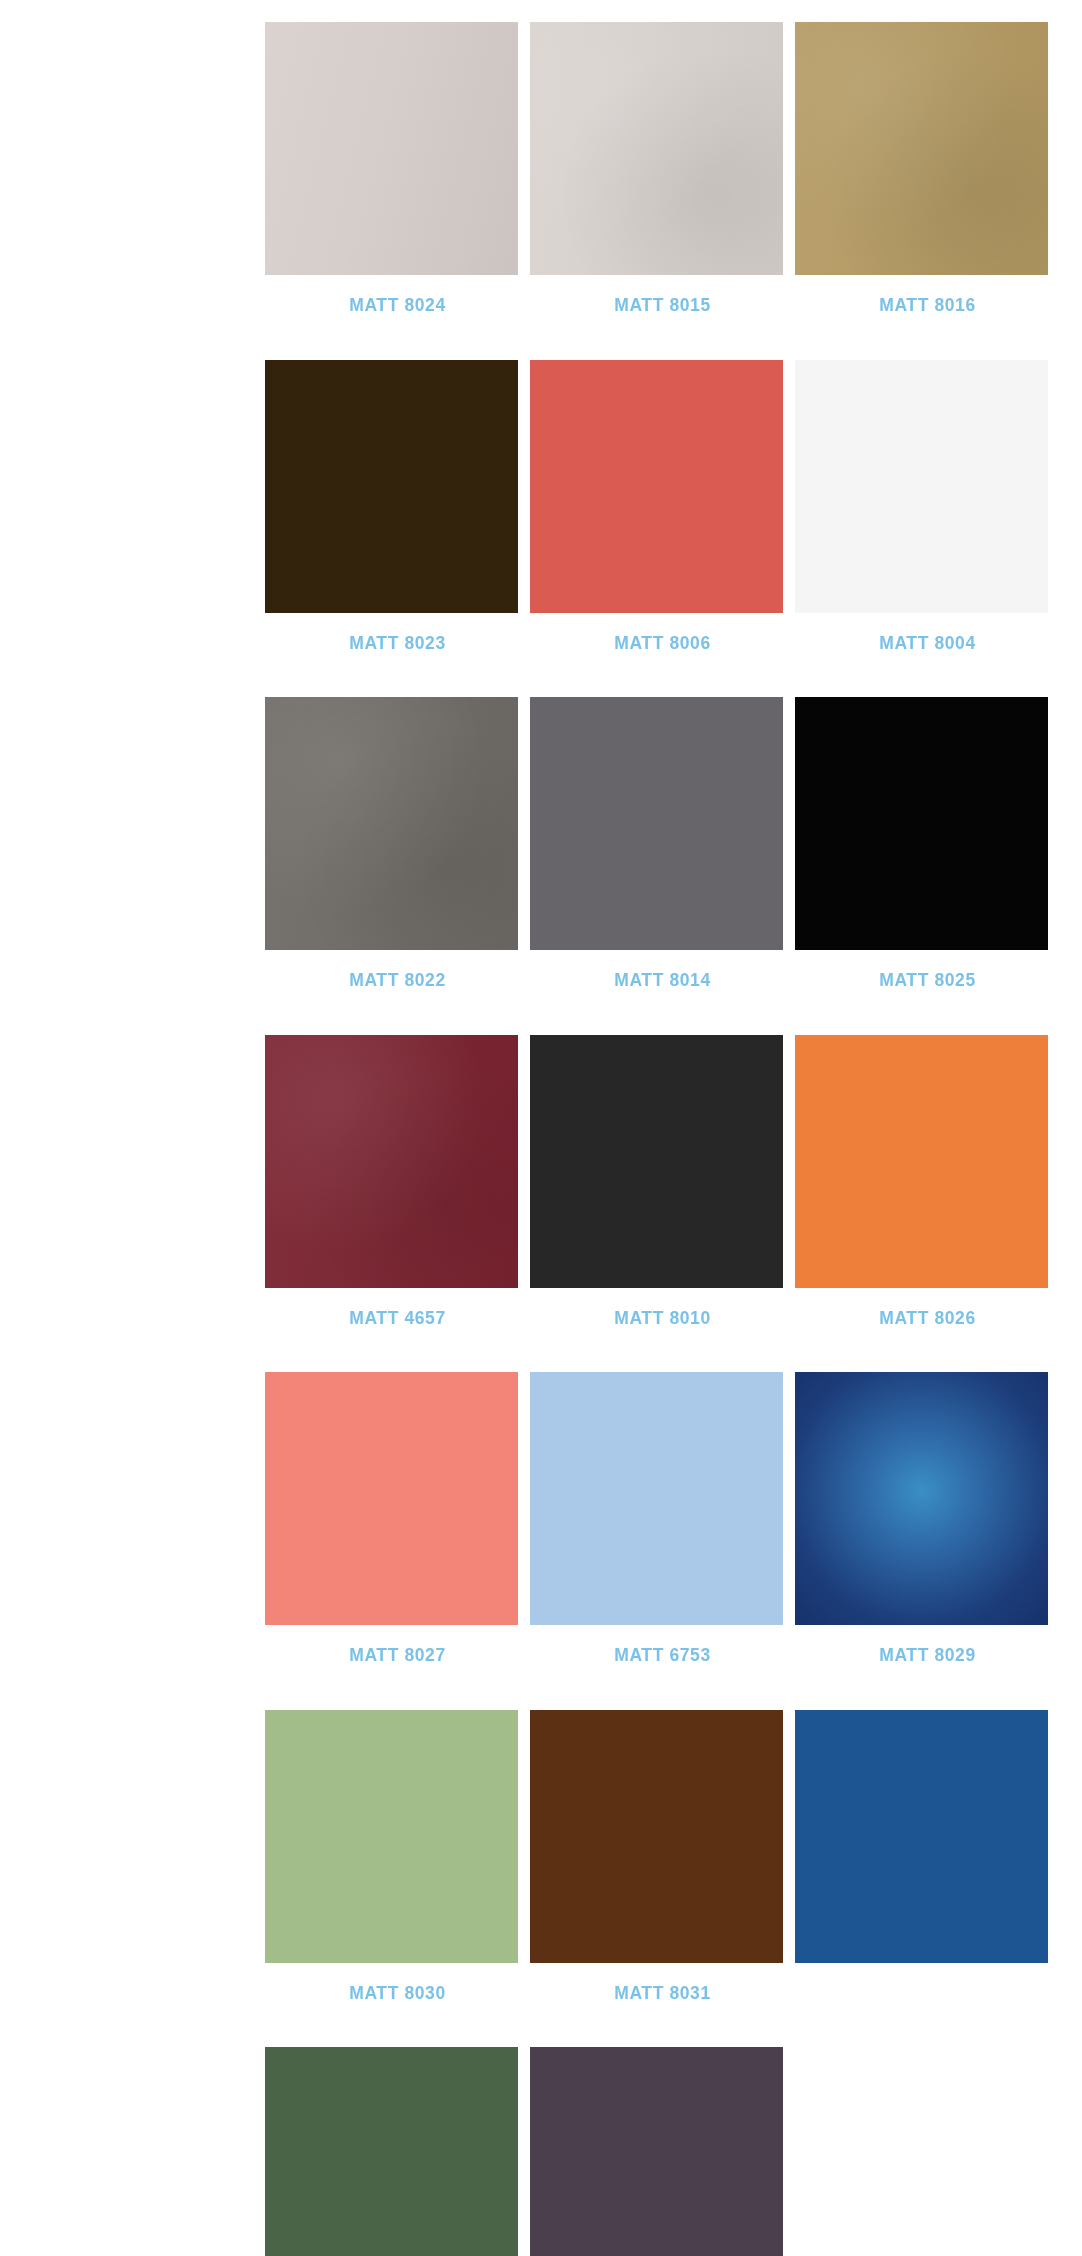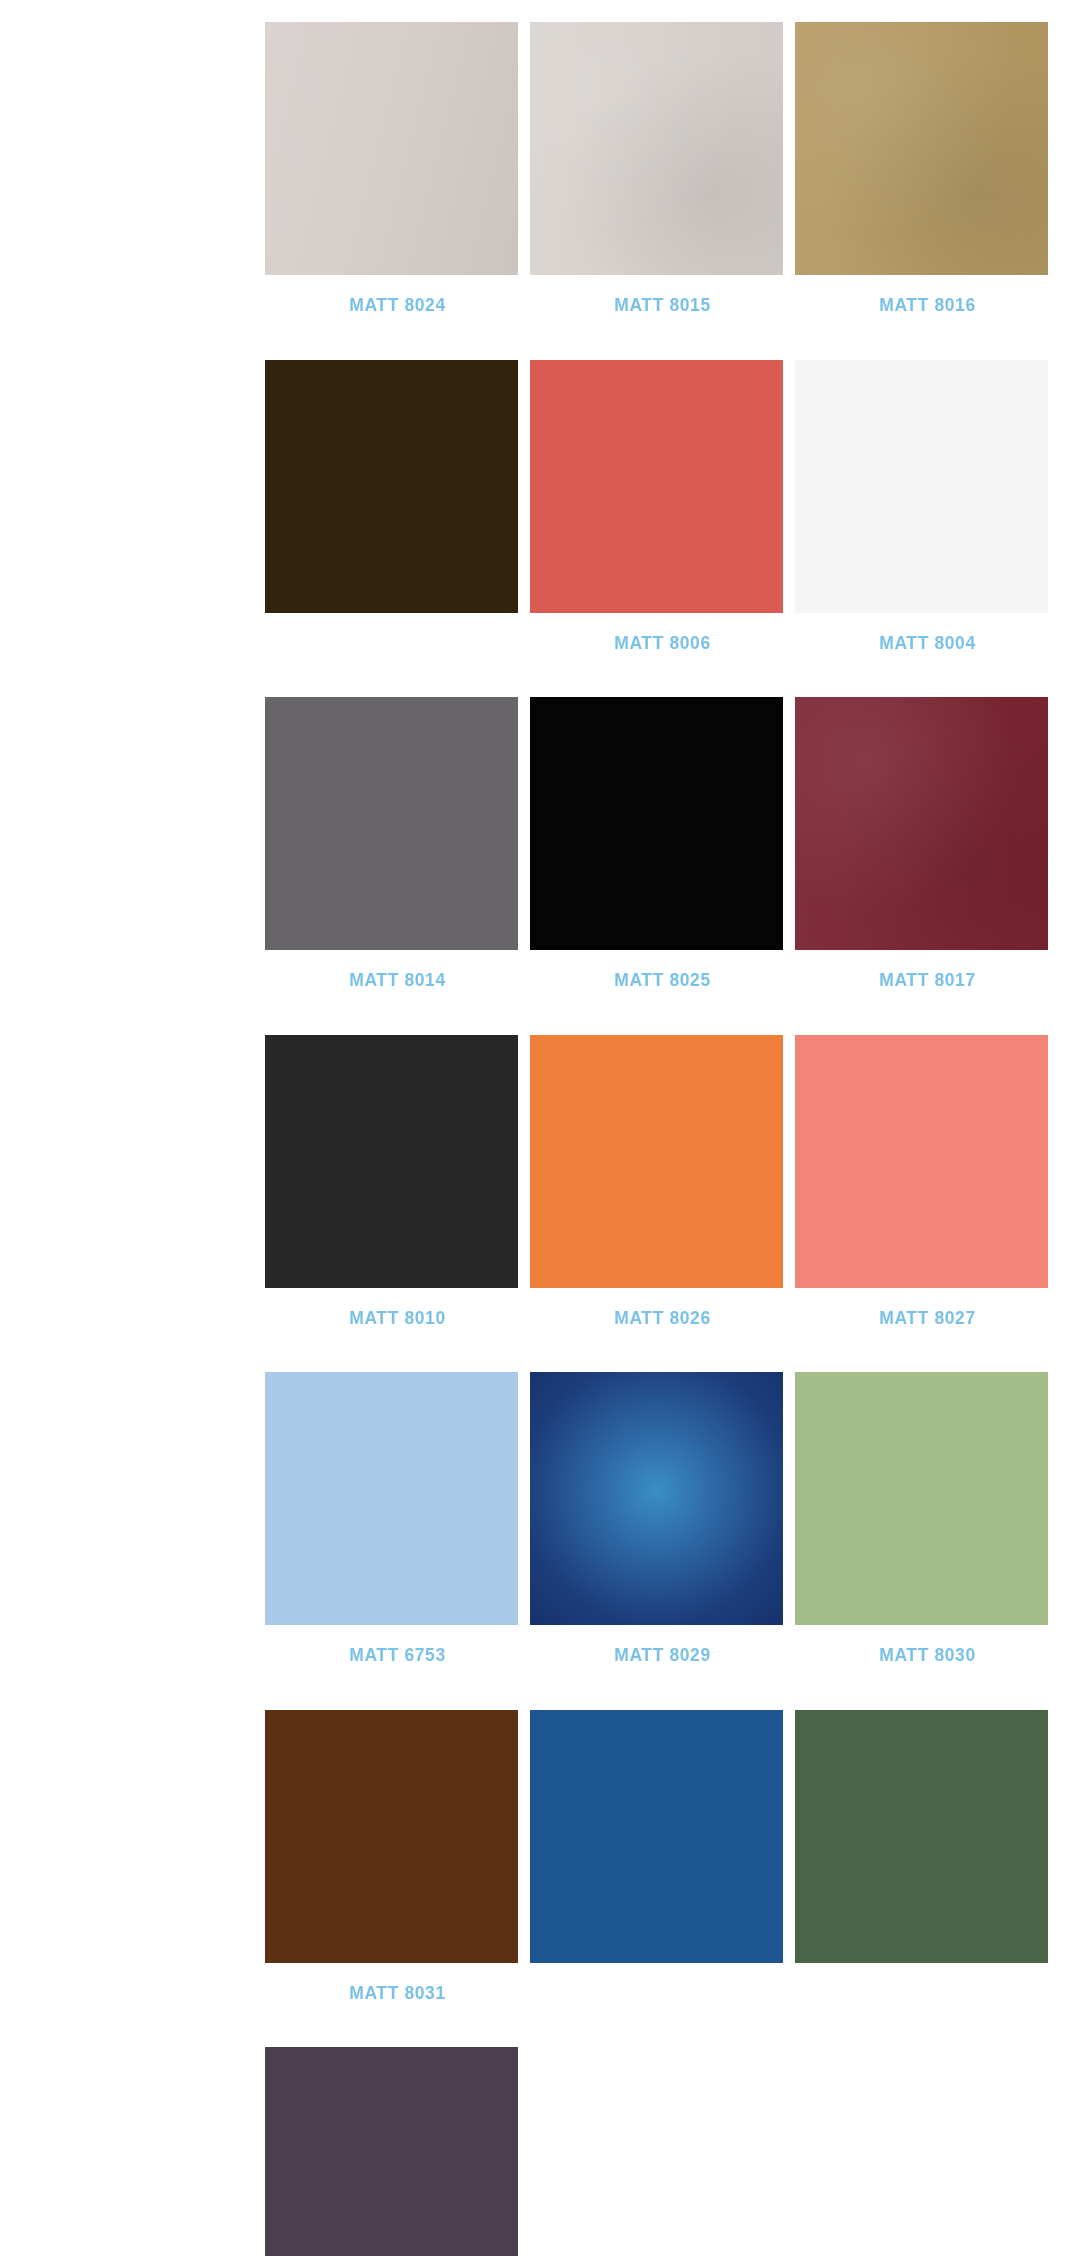--- a/index.html
+++ b/index.html
@@ -90,40 +90,45 @@
       <div class="swatch-cell">
         <div class="swatch-tile tex" style="background-color: rgb(217, 211, 207);"></div>
         <span class="swatch-label">MATT 8015</span>
       </div>
       <div class="swatch-cell">
         <div class="swatch-tile tex" style="background-color: rgb(180, 154, 99);"></div>
         <span class="swatch-label">MATT 8016</span>
       </div>
       <div class="swatch-cell">
         <div class="swatch-tile" style="background-color: rgb(51, 34, 12);"></div>
+        <span class="swatch-label">MATT 8023</span>
       </div>
       <div class="swatch-cell">
         <div class="swatch-tile" style="background-color: rgb(217, 91, 82);"></div>
         <span class="swatch-label">MATT 8006</span>
       </div>
       <div class="swatch-cell">
         <div class="swatch-tile" style="background-color: rgb(245, 245, 245);"></div>
         <span class="swatch-label">MATT 8004</span>
+      </div>
+      <div class="swatch-cell">
+        <div class="swatch-tile tex" style="background-color: rgb(110, 107, 102);"></div>
+        <span class="swatch-label">MATT 8022</span>
       </div>
       <div class="swatch-cell">
         <div class="swatch-tile" style="background-color: rgb(103, 101, 106);"></div>
         <span class="swatch-label">MATT 8014</span>
       </div>
       <div class="swatch-cell">
         <div class="swatch-tile" style="background-color: rgb(5, 5, 5);"></div>
         <span class="swatch-label">MATT 8025</span>
       </div>
       <div class="swatch-cell">
         <div class="swatch-tile tex" style="background-color: rgb(122, 35, 48);"></div>
-        <span class="swatch-label">MATT 8017</span>
+        <span class="swatch-label">MATT 4657</span>
       </div>
       <div class="swatch-cell">
         <div class="swatch-tile" style="background-color: rgb(39, 39, 39);"></div>
         <span class="swatch-label">MATT 8010</span>
       </div>
       <div class="swatch-cell">
         <div class="swatch-tile" style="background-color: rgb(237, 127, 58);"></div>
         <span class="swatch-label">MATT 8026</span>
       </div>
       <div class="swatch-cell">

